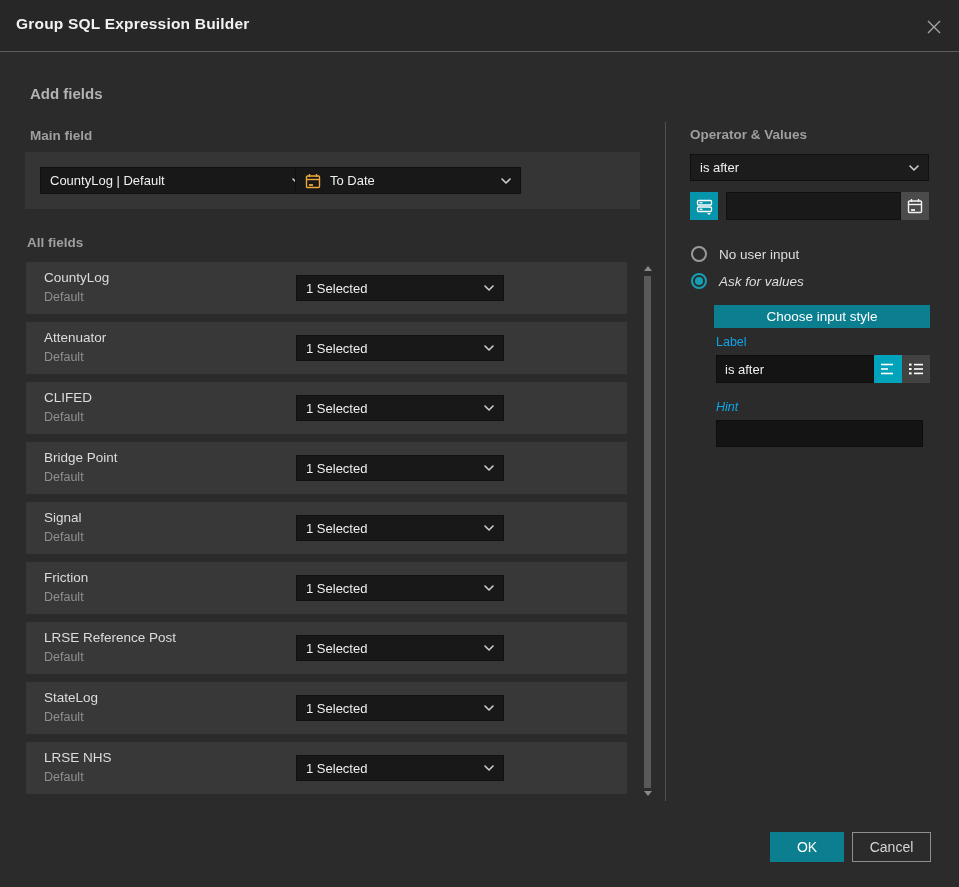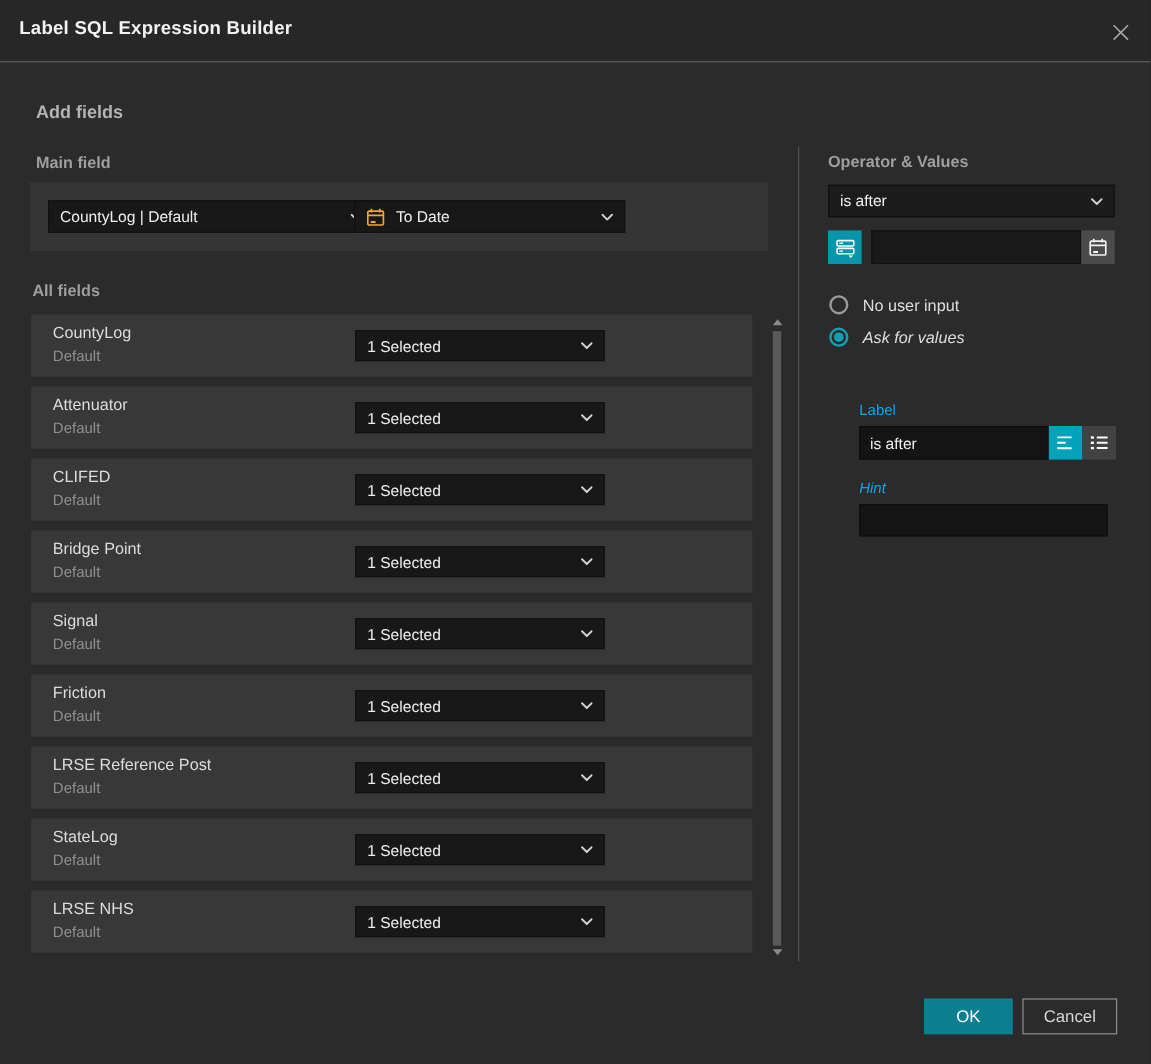--- a/index.html
+++ b/index.html
@@ -89,21 +89,21 @@
       <line x1="4.5" y1="1" x2="4.5" y2="4" stroke-width="1.4"></line>
       <line x1="11.5" y1="1" x2="11.5" y2="4" stroke-width="1.4"></line>
       <line x1="4" y1="12" x2="8" y2="12" stroke-width="1.8"></line>
     </g>
   </defs>
 </svg>
 
 <div class="dialog">
 
   <div class="titlebar">
-    <div class="title">Label SQL Expression Builder</div>
+    <div class="title">Group SQL Expression Builder</div>
     <div class="close-btn">
       <svg width="16" height="16" viewBox="0 0 16 16">
           <path d="M2 2 L14 14 M14 2 L2 14" stroke="#a8a8a8" stroke-width="1.3"></path>
         </svg>
     </div>
   </div>
 
   <div class="h-add">Add fields</div>
   <div class="h-sub" style="left:30px;top:128px;">Main field</div>
 
@@ -259,20 +259,21 @@
     <span class="radio off"></span>
     <span class="radio-label">No user input</span>
   </div>
   <div class="radio-row" style="top:273px;font-style:italic;">
     <span class="radio on">
         <span class="dot"></span>
       </span>
     <span class="radio-label">Ask for values</span>
   </div>
 
+  <button class="choose-btn">Choose input style</button>
 
   <div class="cap" style="left:716px;top:335px;">Label</div>
   <input class="label-input" type="text" value="is after" style="">
   <div class="icon-btn btn-align">
     <svg width="16" height="14" viewBox="0 0 16 14">
       <line x1="1" y1="2.5" x2="13" y2="2.5" stroke="#fff" stroke-width="1.6"></line>
       <line x1="1" y1="7" x2="8" y2="7" stroke="#fff" stroke-width="1.6"></line>
       <line x1="1" y1="11.5" x2="13" y2="11.5" stroke="#fff" stroke-width="1.6"></line>
     </svg>
   </div>

